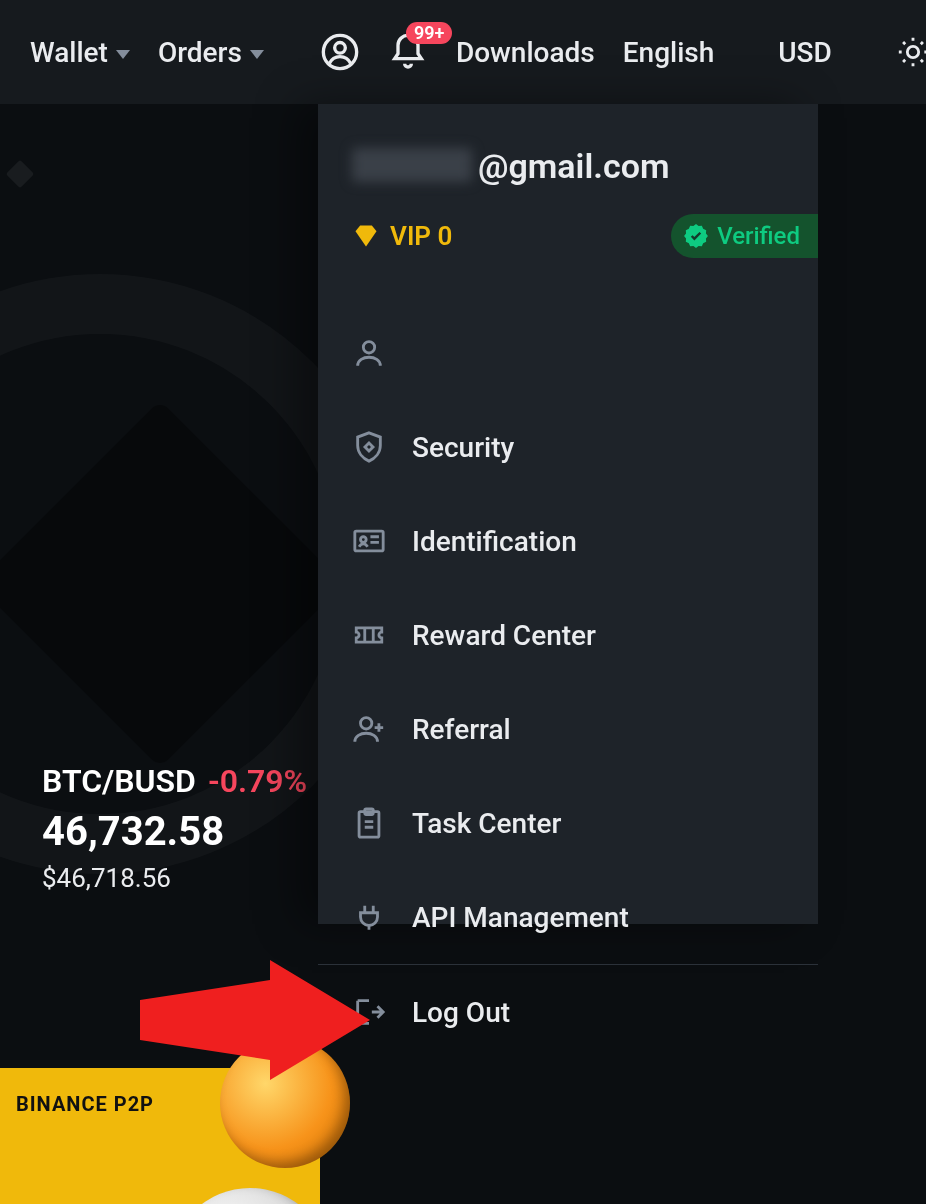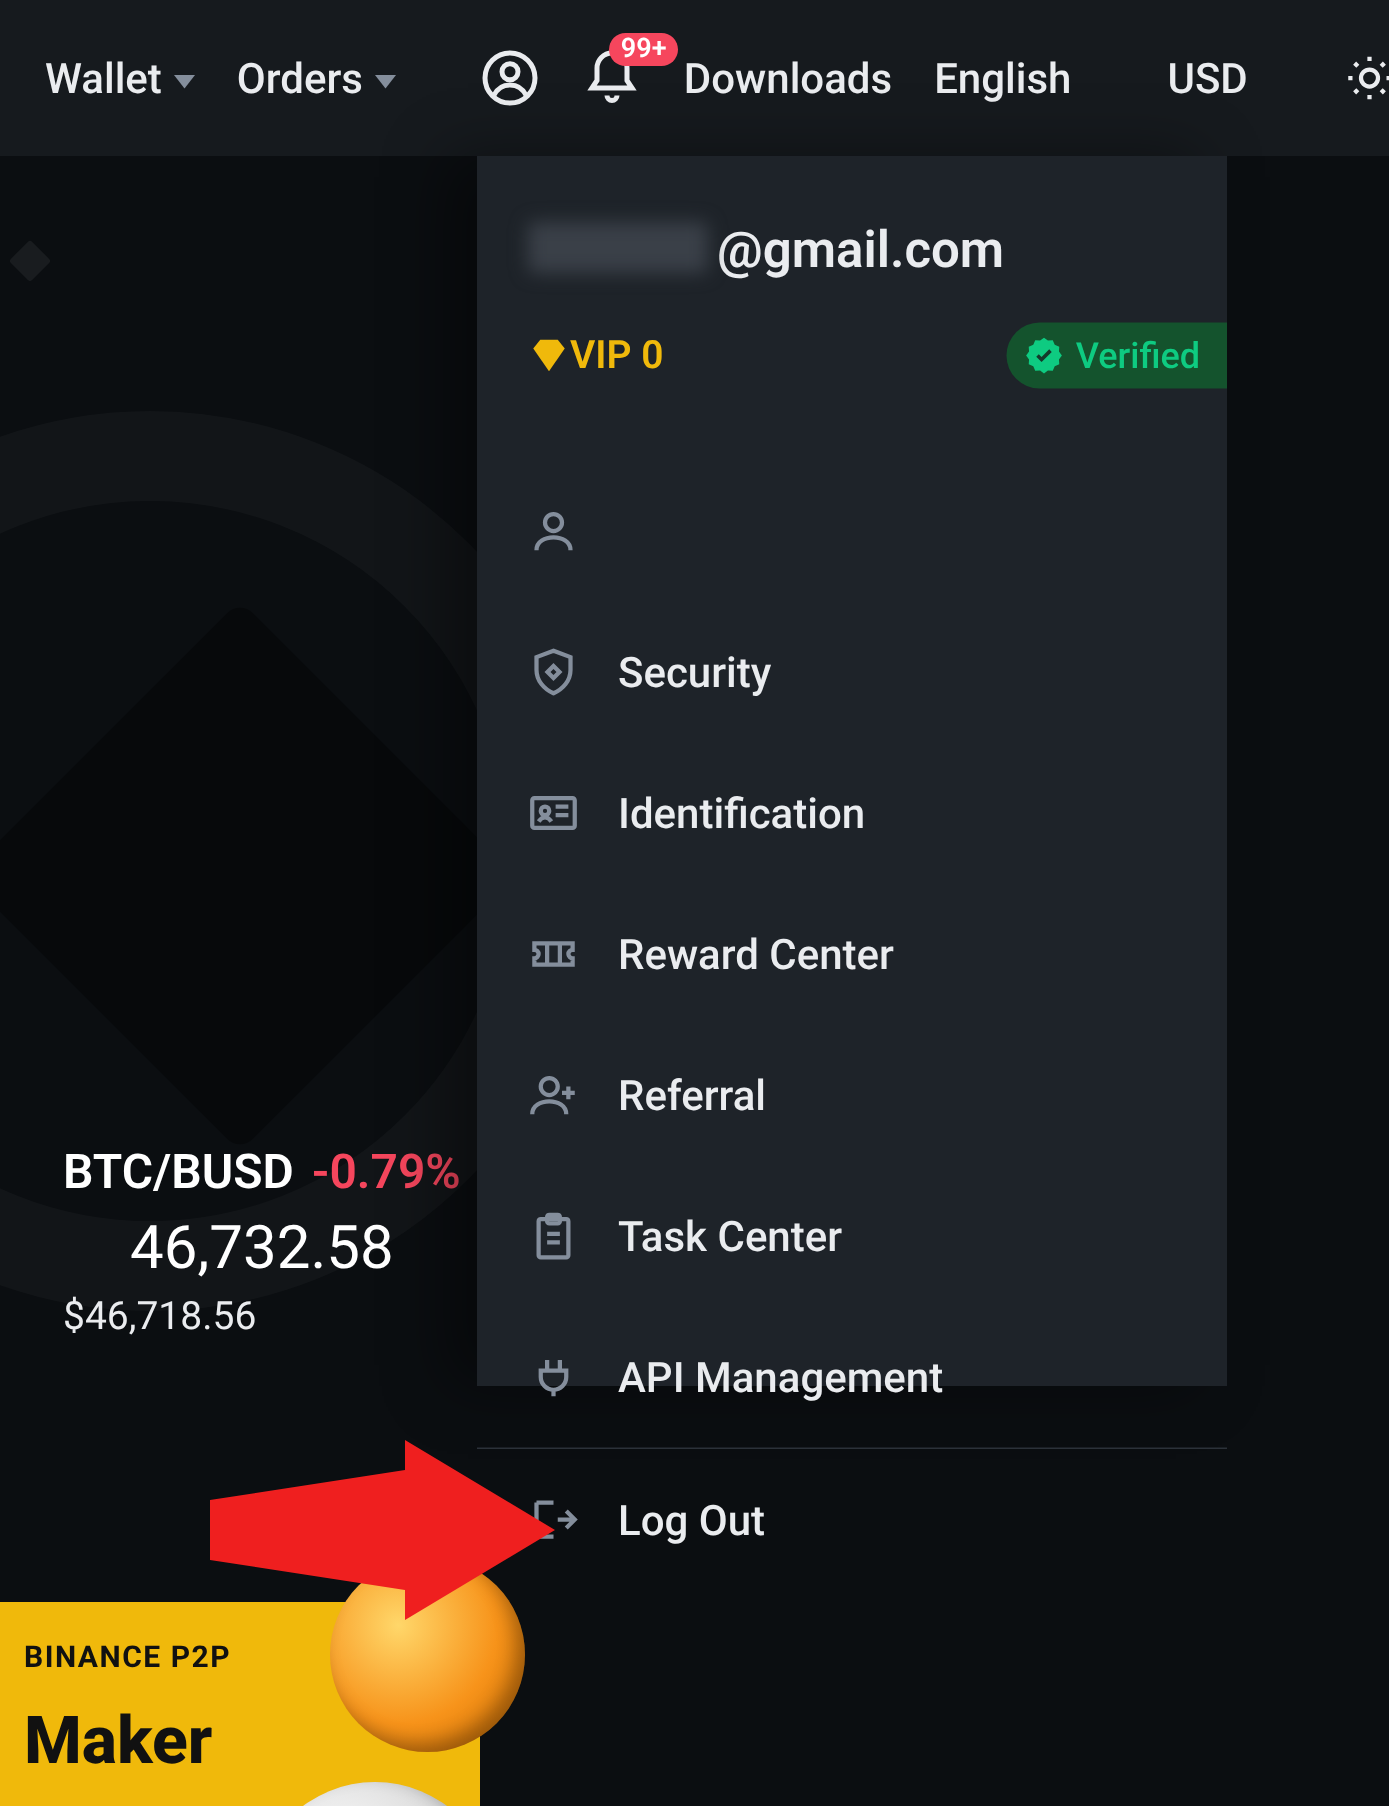--- a/index.html
+++ b/index.html
@@ -72,21 +72,21 @@
     border-radius: 2px;
   }
 
   .ticker {
     position: absolute;
     left: 42px; top: 658px;
     color: #fff;
   }
   .ticker-pair { font-size: 32px; font-weight: 600; display: inline; }
   .ticker-change { font-size: 32px; font-weight: 600; color: #f6465d; margin-left: 8px; display: inline; }
-  .ticker-price { font-size: 40px; font-weight: 400; margin-top: 8px; text-align: center; }
+  .ticker-price { font-size: 40px; font-weight: 700; margin-top: 8px; }
   .ticker-alt { font-size: 26px; color: #eaecef; margin-top: 8px; }
 
   .promo {
     position: absolute;
     left: 0; top: 964px;
     width: 320px; height: 240px;
     background: #f0b90b;
     color: #111;
     padding: 24px 16px 0 16px;
   }
@@ -123,21 +123,21 @@
     width: 120px; height: 34px;
     background: #3a4048;
     filter: blur(6px);
     border-radius: 4px;
     transform: translateY(4px);
   }
   .vip-row {
     margin-top: 28px;
     display: flex; align-items: center; justify-content: space-between;
   }
-  .vip-left { display: flex; align-items: center; color: #f0b90b; font-size: 26px; font-weight: 600; }
+  .vip-left { display: flex; align-items: center; gap: 10px; color: #f0b90b; font-size: 26px; font-weight: 600; }
   .verified-badge {
     display: flex; align-items: center; gap: 8px;
     background: #14532d;
     color: #0ecb81;
     font-size: 24px; font-weight: 500;
     padding: 8px 18px 8px 12px;
     border-radius: 26px 0 0 26px;
     margin-right: -34px;
     text-align: right;
   }
@@ -220,21 +220,20 @@
       <span class="ticker-change">-0.79%</span>
     </div>
     <div class="ticker-price">46,732.58</div>
     <div class="ticker-alt">$46,718.56</div>
   </div>
 
   <div class="promo">
     <div class="promo-coin"></div>
     <div class="promo-coin2"></div>
     <div class="promo-brand">BINANCE P2P</div>
-    <div class="promo-title">Maker</div>
   </div>
 </div>
 
 <div class="panel">
   <div class="panel-top">
     <div class="email-row">
       <span class="email-blur"></span>
       <span>@gmail.com</span>
     </div>
     <div class="vip-row">

